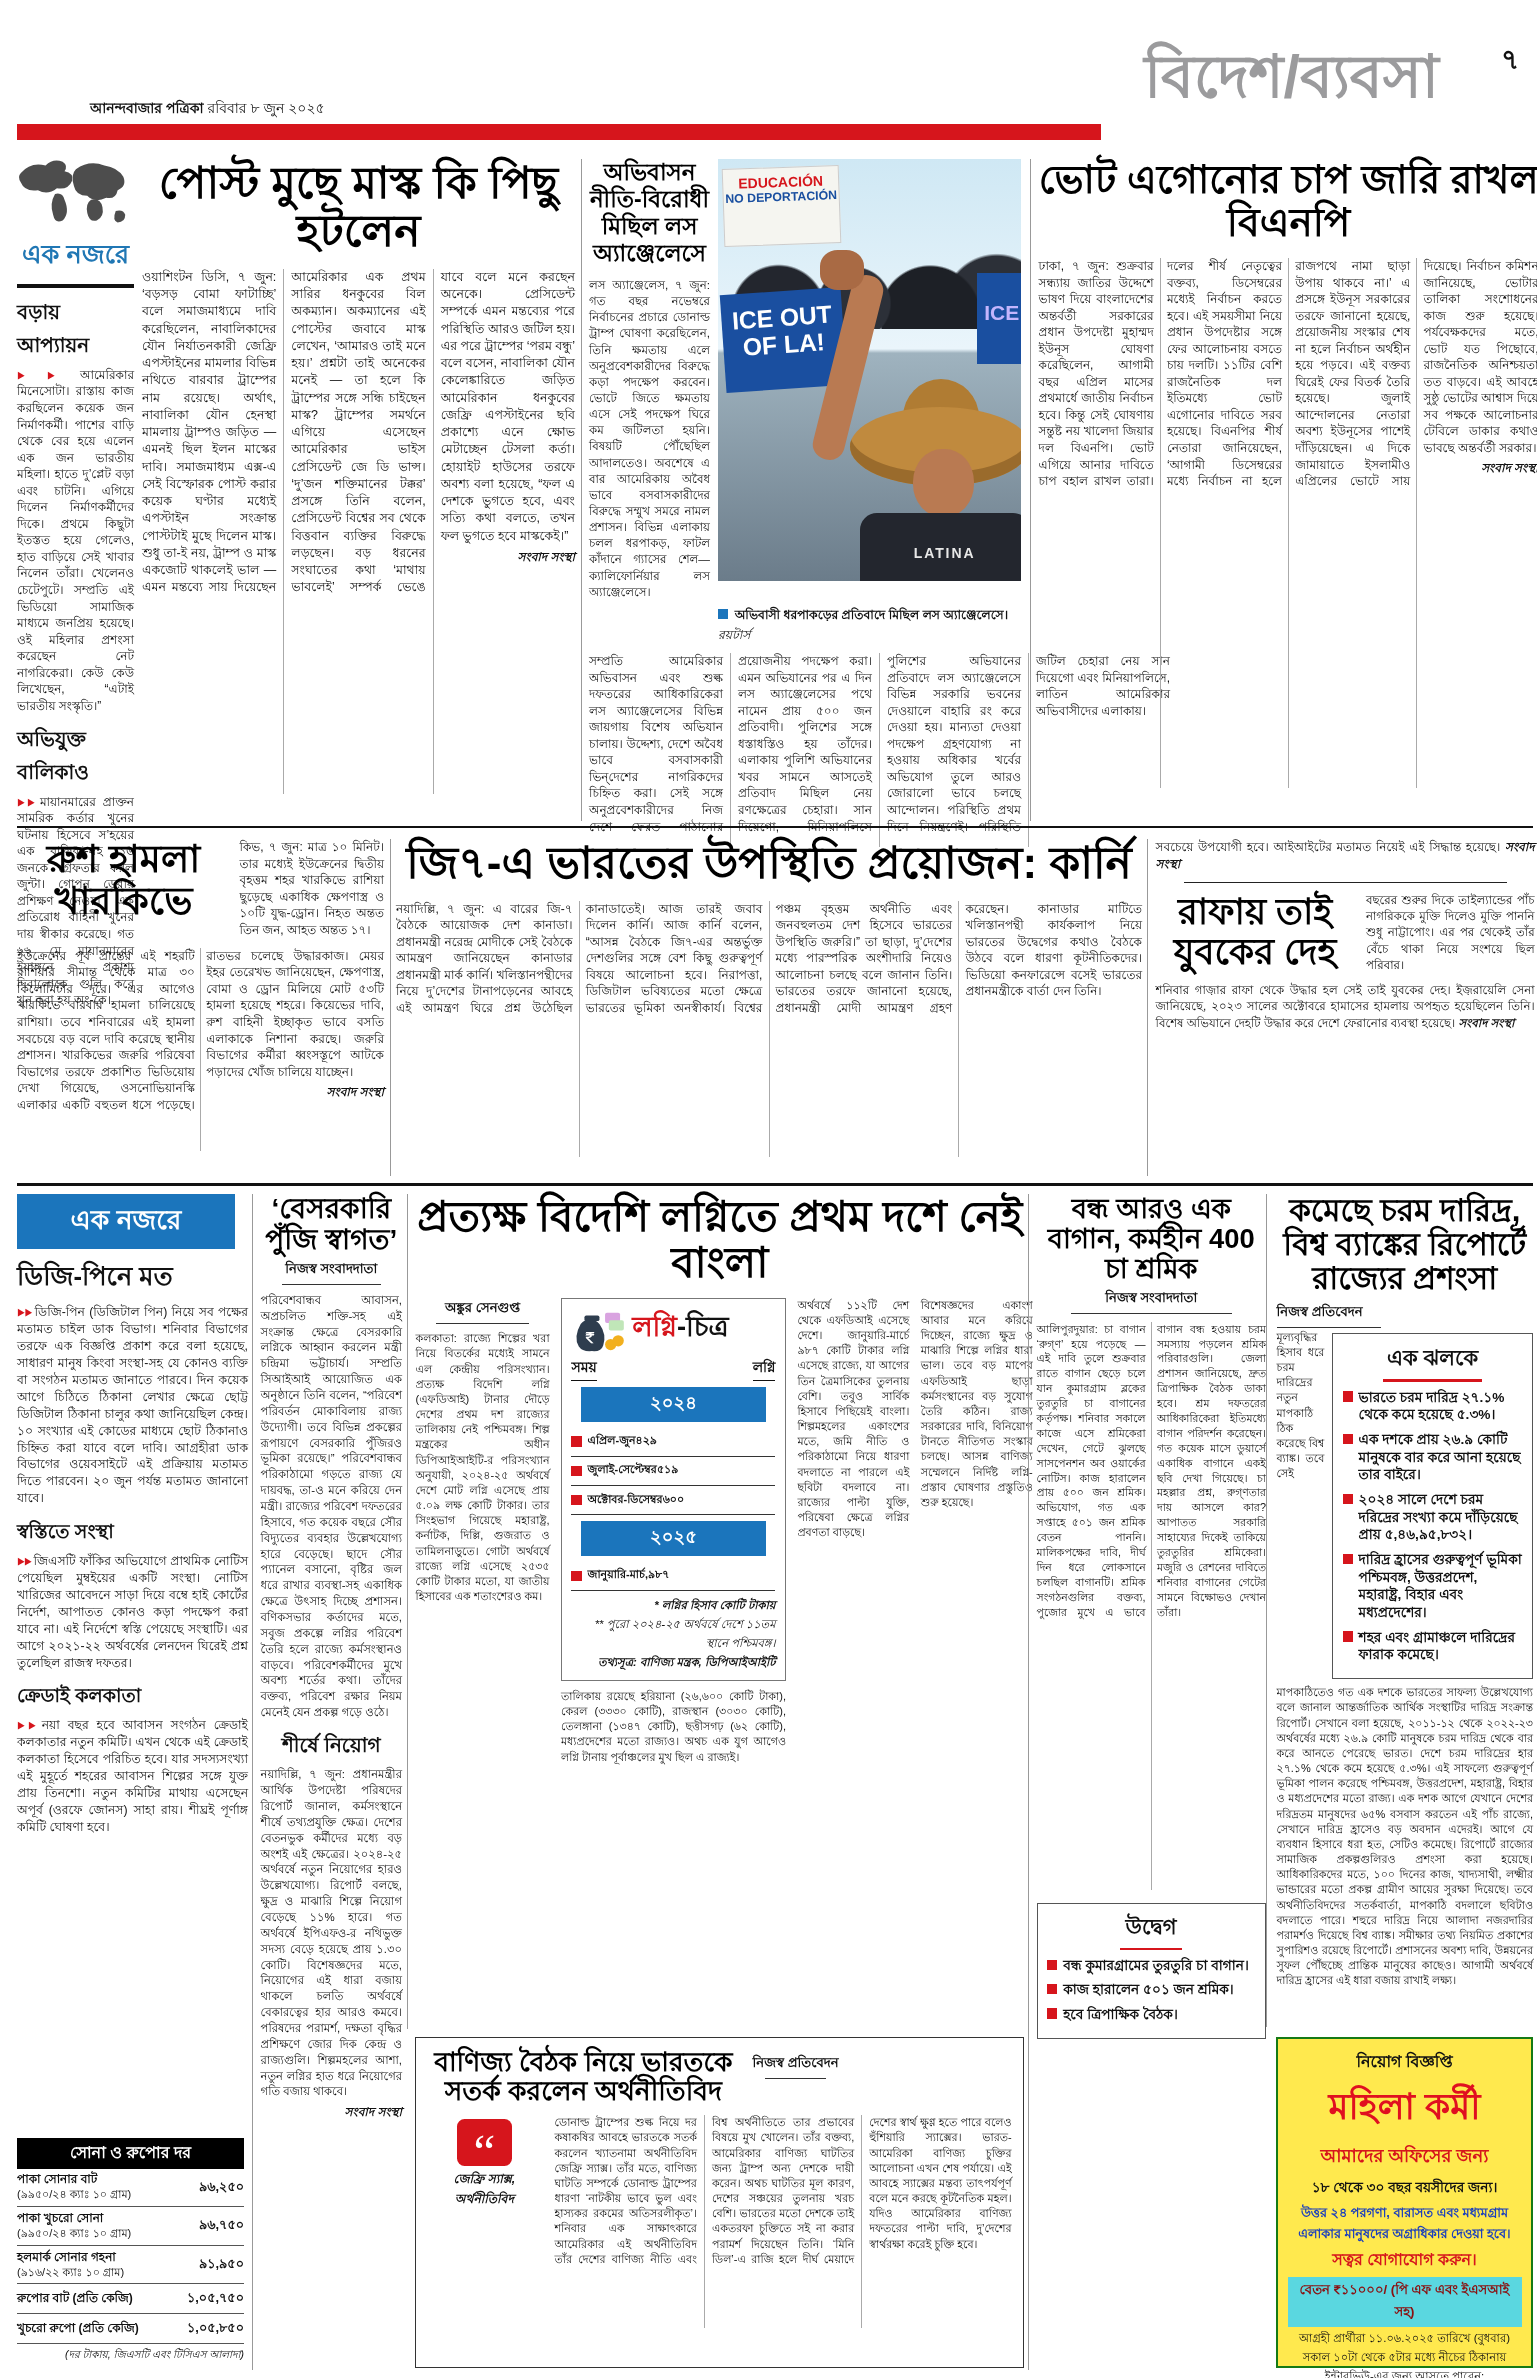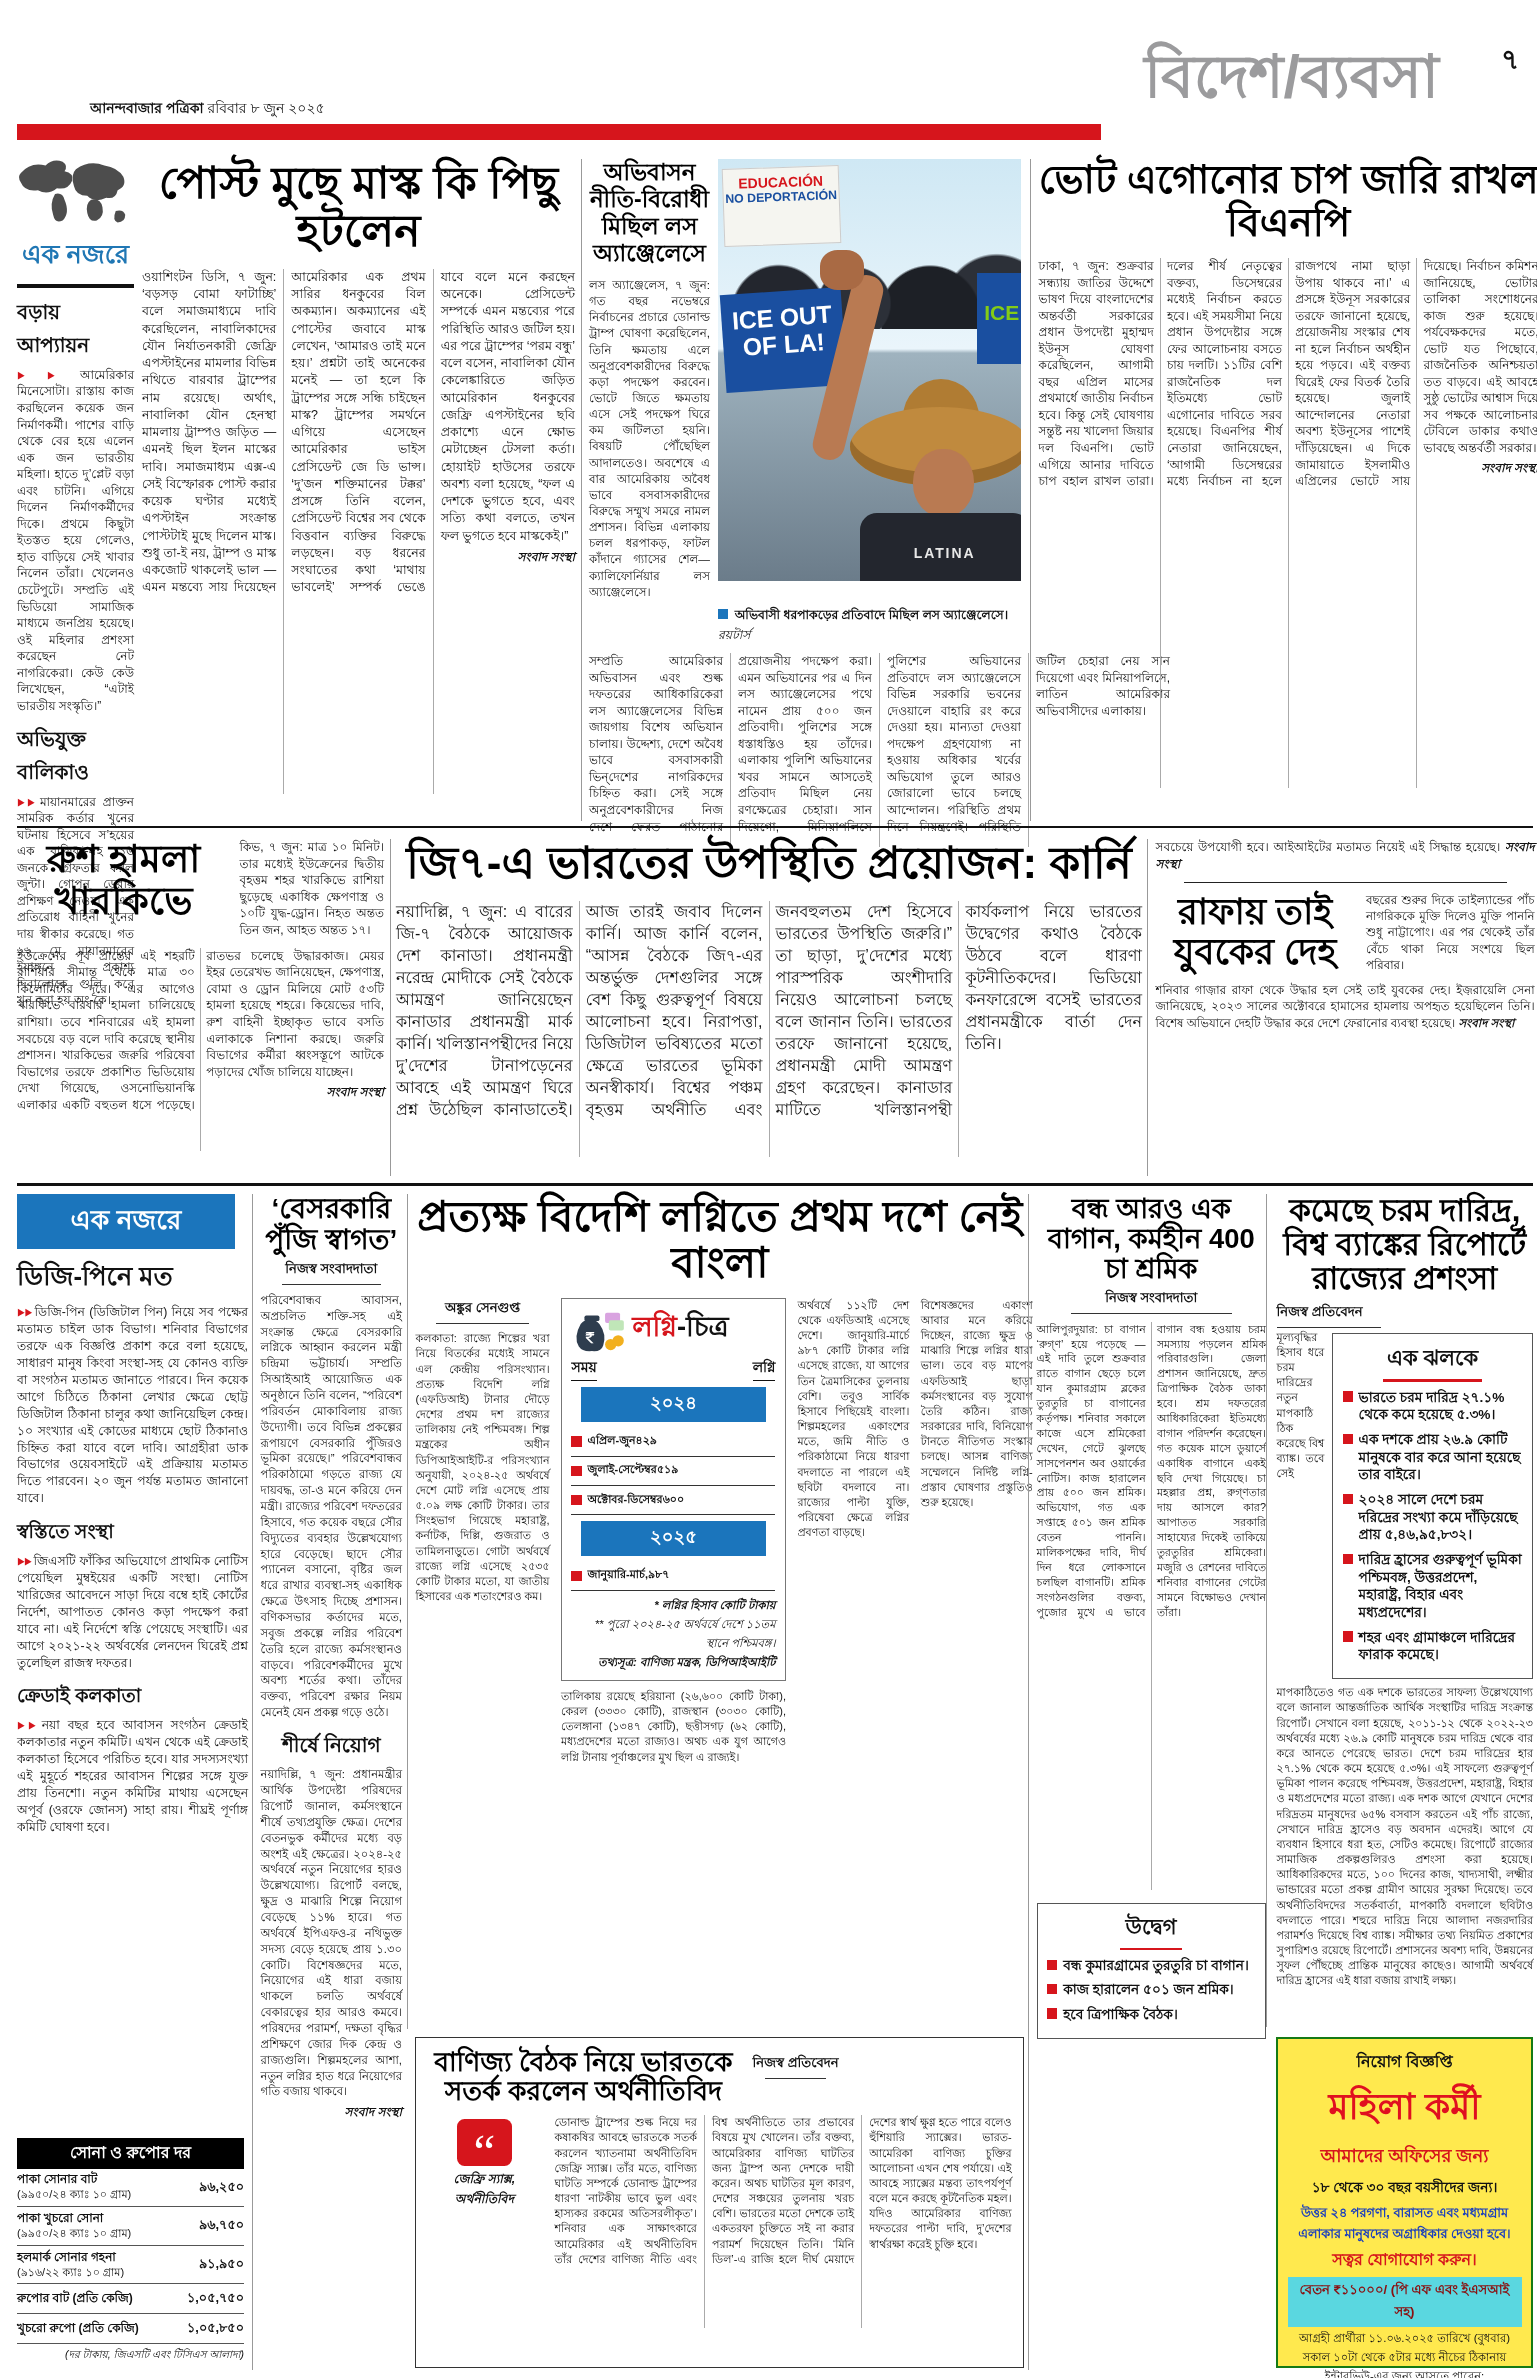--- a/index.html
+++ b/index.html
@@ -38,21 +38,21 @@
   .ad{border:2.8px solid #157a15;background:#ffe94e;text-align:center;padding:7.6px 9.5px;box-sizing:border-box;}
   .ad div{margin:2.8px 0;}
   
   .photo{position:relative;overflow:hidden;background:linear-gradient(#cfe8f4 0%,#eaf5fb 45%,#9fb3bf 46%,#6b7c8a 100%);}
   .ph-sign1{position:absolute;left:5.7px;top:7.6px;width:115px;height:70px;background:#f5f5f0;border:1.9px solid #ccc;
             font-weight:bold;text-align:center;padding-top:5.7px;line-height:1.2;transform:rotate(-2deg);}
   .ph-sign1 .w1{color:#d6151c;font-size:14px;display:block;}
   .ph-sign1 .w2{color:#1a4fa0;font-size:12.3px;display:block;}
   .ph-sign2{position:absolute;left:5.7px;top:132px;width:121px;height:98px;background:#1a4fa0;color:#fff;font-weight:bold;
             font-size:24.6px;line-height:1.1;text-align:center;padding-top:13.2px;transform:rotate(-4deg);box-sizing:border-box;}
-  .ph-sign3{position:absolute;right:-5.7px;top:114px;width:49px;height:91px;background:#1a4fa0;color:#84cc16;font-weight:bold;
+  .ph-sign3{position:absolute;right:-5.7px;top:114px;width:49px;height:91px;background:#1a4fa0;color:#c4b5fd;font-weight:bold;
             font-size:21px;text-align:center;padding-top:28px;box-sizing:border-box;}
   .ph-crowd{position:absolute;left:0;top:85px;width:100%;height:85px;
             background:radial-gradient(circle at 20% 80%,#23262e 18%,transparent 19%),
                        radial-gradient(circle at 45% 70%,#2c3038 20%,transparent 21%),
                        radial-gradient(circle at 70% 85%,#1d2026 22%,transparent 23%),
                        radial-gradient(circle at 92% 75%,#2c3038 18%,transparent 19%);}
   .ph-hat{position:absolute;left:132px;top:248px;width:180px;height:79px;border-radius:50%;background:#c08a3e;
           box-shadow:inset 0 -13.2px 0 #9a6b2c;}
   .ph-hat-top{position:absolute;left:185px;top:220px;width:76px;height:55px;border-radius:38px 38px 7.6px 7.6px;background:#b07c33;}
   .ph-face{position:absolute;left:195px;top:290px;width:61px;height:68px;border-radius:48%;background:#b97a52;}
@@ -154,21 +154,21 @@
       <div class="body-txt" style="font-size:12px;">কিভ, ৭ জুন: মাত্র ১০ মিনিট। তার মধ্যেই ইউক্রেনের দ্বিতীয় বৃহত্তম শহর খারকিভে রাশিয়া ছুড়েছে একাধিক ক্ষেপণাস্ত্র ও ১০টি যুদ্ধ-ড্রোন। নিহত অন্তত তিন জন, আহত অন্তত ১৭।</div>
     </div>
     <div class="cols2 body-txt" style="margin-top:9.5px;height:203px;font-size:12px;">
       <span>ইউক্রেনের পূর্ব প্রান্তের এই শহরটি রাশিয়ার সীমান্ত থেকে মাত্র ৩০ কিলোমিটার দূরে। এর আগেও খারকিভে বারবার হামলা চালিয়েছে রাশিয়া। তবে শনিবারের এই হামলা সবচেয়ে বড় বলে দাবি করেছে স্থানীয় প্রশাসন। খারকিভের জরুরি পরিষেবা বিভাগের তরফে প্রকাশিত ভিডিয়োয় দেখা গিয়েছে, ওসনোভিয়ানস্কি এলাকার একটি বহুতল ধসে পড়েছে। রাতভর চলেছে উদ্ধারকাজ। মেয়র ইহর তেরেখভ জানিয়েছেন, ক্ষেপণাস্ত্র, বোমা ও ড্রোন মিলিয়ে মোট ৫৩টি হামলা হয়েছে শহরে। কিয়েভের দাবি, রুশ বাহিনী ইচ্ছাকৃত ভাবে বসতি এলাকাকে নিশানা করছে। জরুরি বিভাগের কর্মীরা ধ্বংসস্তূপে আটকে পড়াদের খোঁজ চালিয়ে যাচ্ছেন।</span>
       <span class="src">সংবাদ সংস্থা</span>
     </div>
   </div>
 
   <div class="abs" style="left:396px;top:839px;width:746px;height:337px;">
     <div class="hl" style="font-size:44px;">জি৭-এ ভারতের উপস্থিতি প্রয়োজন: কার্নি</div>
-    <div class="cols4 body-txt" style="margin-top:13.2px;height:256px;font-size:16px;">
+    <div class="cols4 body-txt" style="margin-top:13.2px;height:256px;font-size:12px;">
       <span>নয়াদিল্লি, ৭ জুন: এ বারের জি-৭ বৈঠকে আয়োজক দেশ কানাডা। প্রধানমন্ত্রী নরেন্দ্র মোদীকে সেই বৈঠকে আমন্ত্রণ জানিয়েছেন কানাডার প্রধানমন্ত্রী মার্ক কার্নি। খলিস্তানপন্থীদের নিয়ে দু’দেশের টানাপড়েনের আবহে এই আমন্ত্রণ ঘিরে প্রশ্ন উঠেছিল কানাডাতেই। আজ তারই জবাব দিলেন কার্নি।</span>
       <span>আজ কার্নি বলেন, “আসন্ন বৈঠকে জি৭-এর অন্তর্ভুক্ত দেশগুলির সঙ্গে বেশ কিছু গুরুত্বপূর্ণ বিষয়ে আলোচনা হবে। নিরাপত্তা, ডিজিটাল ভবিষ্যতের মতো ক্ষেত্রে ভারতের ভূমিকা অনস্বীকার্য। বিশ্বের পঞ্চম বৃহত্তম অর্থনীতি এবং জনবহুলতম দেশ হিসেবে ভারতের উপস্থিতি জরুরি।” তা ছাড়া, দু’দেশের মধ্যে পারস্পরিক অংশীদারি নিয়েও আলোচনা চলছে বলে জানান তিনি। ভারতের তরফে জানানো হয়েছে, প্রধানমন্ত্রী মোদী আমন্ত্রণ গ্রহণ করেছেন। কানাডার মাটিতে খলিস্তানপন্থী কার্যকলাপ নিয়ে ভারতের উদ্বেগের কথাও বৈঠকে উঠবে বলে ধারণা কূটনীতিকদের। ভিডিয়ো কনফারেন্সে বসেই ভারতের প্রধানমন্ত্রীকে বার্তা দেন তিনি।</span>
     </div>
   </div>
 
   <div class="abs vline-l" style="left:1147px;top:839px;width:379px;height:337px;padding-left:7.6px;">
     <div class="body-txt" style="font-size:12px;">
       <span>সবচেয়ে উপযোগী হবে। আইআইটের মতামত নিয়েই এই সিদ্ধান্ত হয়েছে।</span>
       <span style="font-weight:bold;font-style:italic;">সংবাদ সংস্থা</span>
     </div>

